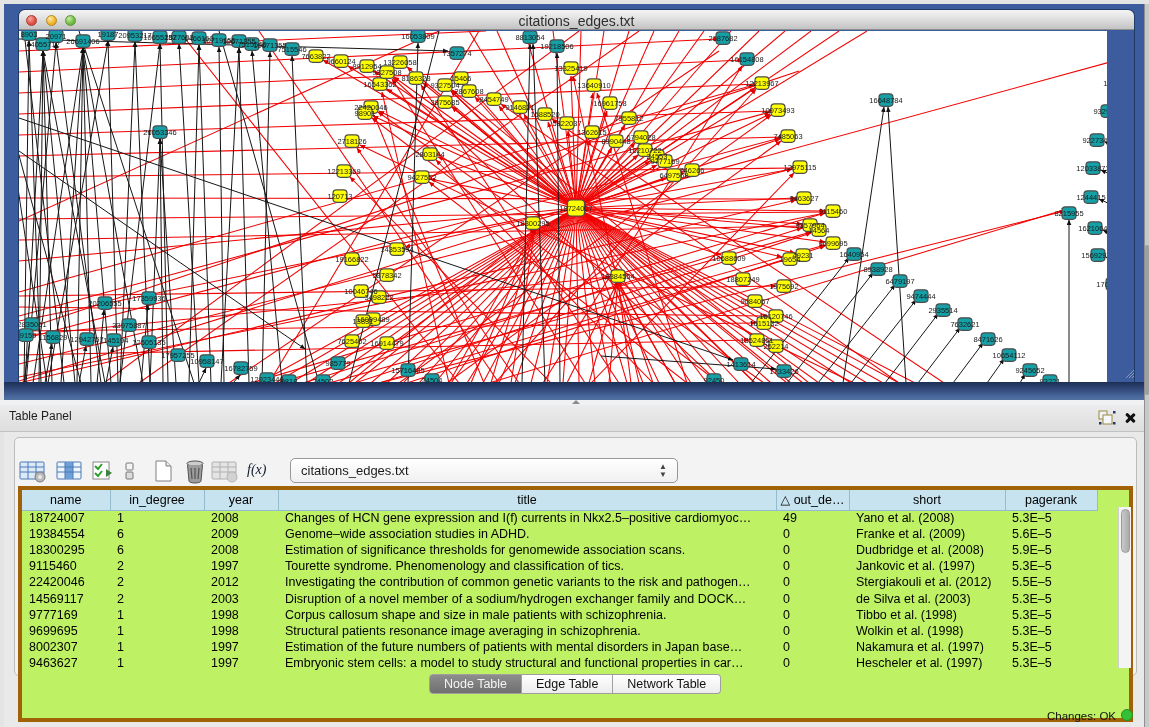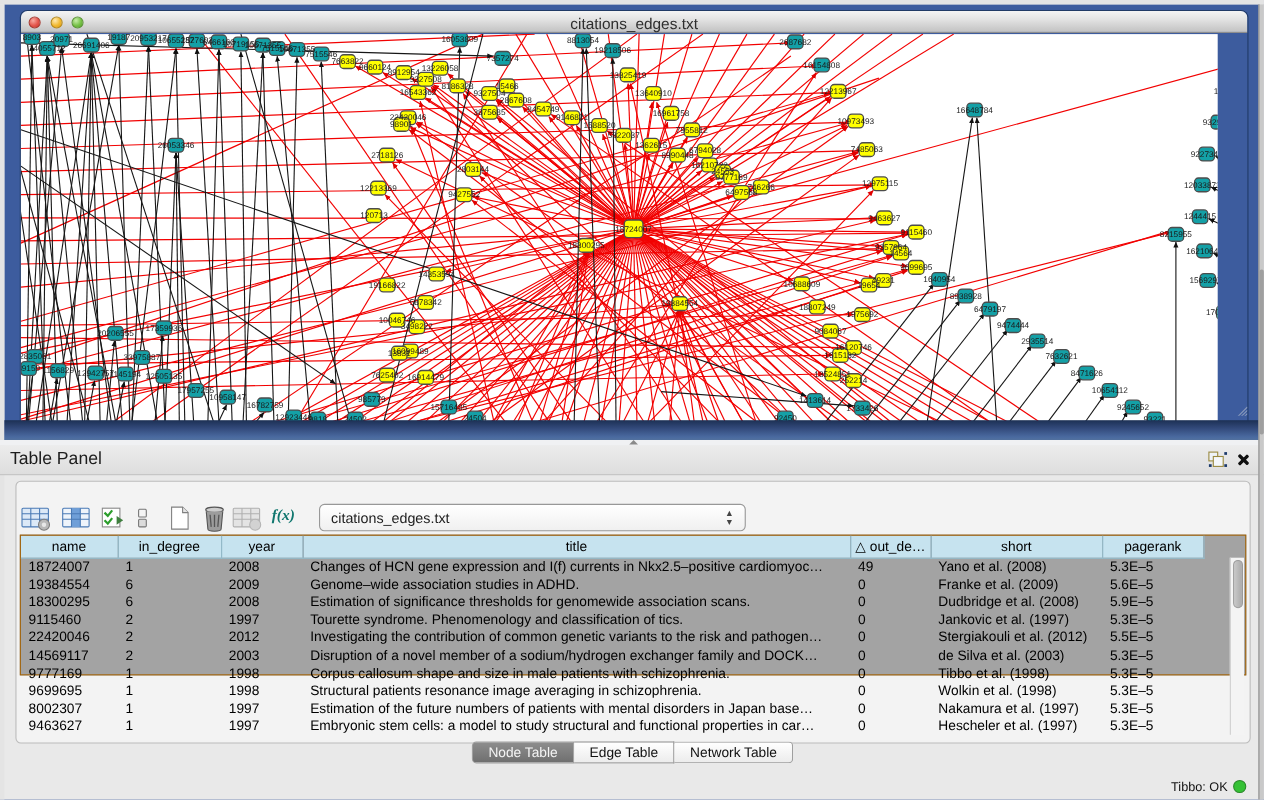--- a/index.html
+++ b/index.html
@@ -12,30 +12,30 @@
 .tl{position:absolute;top:15px;width:11px;height:11px;border-radius:50%}
 #tlr{left:26px;background:radial-gradient(circle at 35% 30%,#f8a9a0,#e3544b 55%,#c43a31);border:1px solid #a93c33}
 #tly{left:46px;background:radial-gradient(circle at 35% 30%,#ffe9b0,#f1b82e 55%,#d99a18);border:1px solid #b68a1e}
 #tlg{left:65px;background:radial-gradient(circle at 35% 30%,#c7eda8,#75c045 55%,#54a02d);border:1px solid #5d9639}
 #canvas{position:absolute;left:0;top:21px;width:1088px;height:352px;background:#fff;overflow:hidden}
 #blufade{position:absolute;left:4px;top:382px;width:1141px;height:18px;background:linear-gradient(180deg,#1c3054 0%,#32497a 40%,#4a6aa0 85%,#52719f 100%)}
 #grip{position:absolute;left:1106px;top:364px;width:10px;height:10px}
 #split{position:absolute;left:0;top:400px;width:1149px;height:5px;background:#f0f1f3}
 #split .arr{position:absolute;left:572px;top:0px;width:0;height:0;border-left:4px solid transparent;border-right:4px solid transparent;border-bottom:4px solid #8a8a8a}
 #tpheader{position:absolute;left:0;top:405px;width:1149px;height:27px;background:linear-gradient(180deg,#ececec,#dedede);border-bottom:1px solid #c2c2c2}
-#tpheader .t{position:absolute;left:9px;top:4px;font-size:16px;color:#1d1d1d}
+#tpheader .t{position:absolute;left:9px;top:4px;font-size:12px;color:#1d1d1d}
 #xclose{position:absolute;left:1123px;top:411px;width:14px;height:14px}
 #xclose:before,#xclose:after{content:"";position:absolute;left:6px;top:1px;width:2.6px;height:12px;background:#101010;border-radius:1px}
 #xclose:before{transform:rotate(45deg)}
 #xclose:after{transform:rotate(-45deg)}
 #panel{position:absolute;left:14px;top:437px;width:1123px;height:239px;background:#f3f3f3;border:1px solid #bcbcbc;border-radius:5px}
 #toolbar{position:absolute;left:0px;top:8px;height:30px;width:1100px}
 .dd{position:absolute;left:275px;top:12px;width:388px;height:25px;background:linear-gradient(180deg,#ffffff,#f0f0f0);border:1px solid #989898;border-radius:5px;font-size:13px;color:#1c1c1c;line-height:23px;padding-left:10px}
 .dd .ar{position:absolute;right:10px;top:4px;font-size:8px;color:#444;line-height:8px}
-#tbl{position:absolute;left:3px;top:48px;width:1115px;height:128px;background:#a3a3a3;border:1px solid #a16207}
+#tbl{position:absolute;left:3px;top:48px;width:1115px;height:236px;background:#bef264;border:4px solid #a16207}
 table{border-collapse:collapse;table-layout:fixed;font-size:12.5px;color:#000;width:1074px}
 th{background:#c6e3ef;border-right:1px solid #92bccd;border-bottom:1px solid #92bccd;font-weight:normal;height:20px;overflow:hidden;white-space:nowrap}
 td{height:16.1px;overflow:hidden;white-space:nowrap;padding-left:7px}
 td:first-child{padding-left:7px}
 #vscroll{position:absolute;right:5px;top:69px;width:13px;height:161px;background:#f4f4f4;border-left:1px solid #d0d0d0}
 #vthumb{position:absolute;left:1.5px;top:2px;width:9px;height:44px;background:linear-gradient(90deg,#c9c9c9,#ababab);border-radius:5px;border:1px solid #9a9a9a}
 #tabs{position:absolute;left:429px;top:674px;height:20px;font-size:12.5px;line-height:19px}
 .tab{float:left;height:20px;padding:0 14px;background:linear-gradient(180deg,#ffffff,#ececec);border:1px solid #9f9f9f;border-left:none;color:#111;text-align:center}
 .tab.first{border-left:1px solid #9f9f9f;border-radius:4px 0 0 4px;background:linear-gradient(180deg,#8d8d8d,#6f6f6f);color:#f4f4f4}
 .tab.last{border-radius:0 4px 4px 0}
@@ -636,21 +636,21 @@
 <svg class="icon" style="left:169px" width="24" height="24">
  <ellipse cx="11" cy="3.5" rx="8" ry="2.5" fill="#cdcdcd" stroke="#555"></ellipse>
  <path d="M3.5,5 L5,21 a6,2 0 0 0 12,0 L18.5,5" fill="#9c9c9c" stroke="#555"></path>
  <path d="M7,8 l1,11 M11,8 l0,11 M15,8 l-1,11" stroke="#555" stroke-width="1.2"></path>
 </svg>
 <svg class="icon" style="left:196px" width="28" height="24">
  <rect x="1" y="2" width="24" height="17" rx="1" fill="#e4e4e4" stroke="#b0b0b0"></rect>
  <path d="M1,7 h24 M1,12 h24 M9,2 v17 M17,2 v17" stroke="#b0b0b0" stroke-width="1"></path>
  <circle cx="21" cy="17" r="5" fill="#d2d2d2" stroke="#b5b5b5"></circle>
 </svg>
-<div class="icon" style="left:232px;top:16px;font-size:14px;font-style:italic;font-weight:bold;color:#0f766e;font-family:'Liberation Serif',serif">f(x)</div>
+<div class="icon" style="left:232px;top:16px;font-size:14px;font-style:italic;font-weight:normal;color:#0f172a;font-family:'Liberation Serif',serif">f(x)</div>
   <div class="dd">citations_edges.txt<span class="ar">▲<br>▼</span></div>
  </div>
  <div id="tbl">
   <table>
    <colgroup>
           <col style="width:88px">
           <col style="width:94px">
           <col style="width:74px">
           <col style="width:498px">
           <col style="width:73px">
@@ -762,16 +762,16 @@
  </div>
  <div id="vscroll">
       <div id="vthumb"></div>
     </div>
 </div>
 <div id="tabs">
  <div class="tab first">Node Table</div>
     <div class="tab">Edge Table</div>
     <div class="tab last">Network Table</div>
 </div>
-<div id="mem">Tibbo: OK</div>
+<div id="mem">Changes: OK</div>
 <div id="memdot"></div>
 <div id="rightstrip"></div>
 <div style="position:absolute;right:0.5px;top:245px;width:4px;height:150px;background:#9f9f9f;border-radius:2px"></div>
 
 </body></html>

